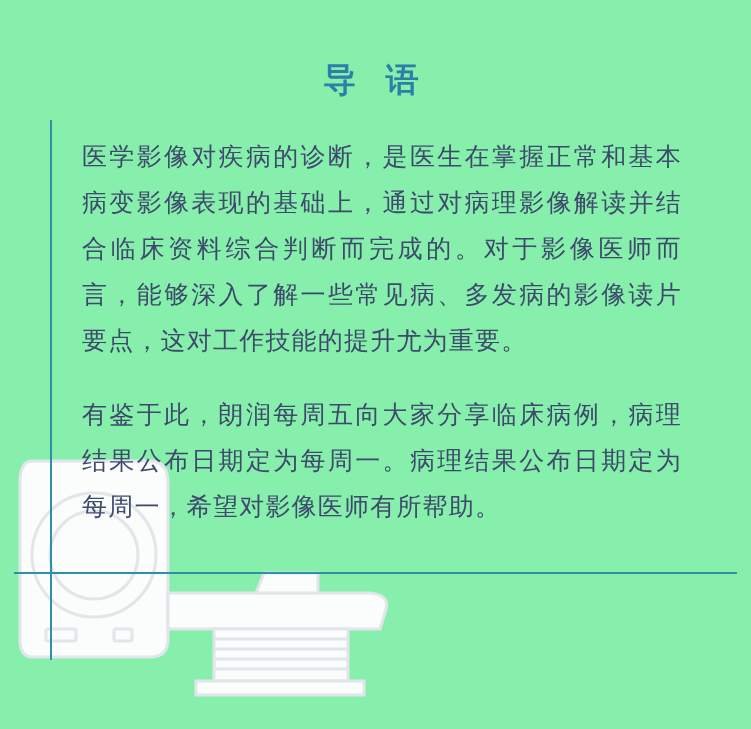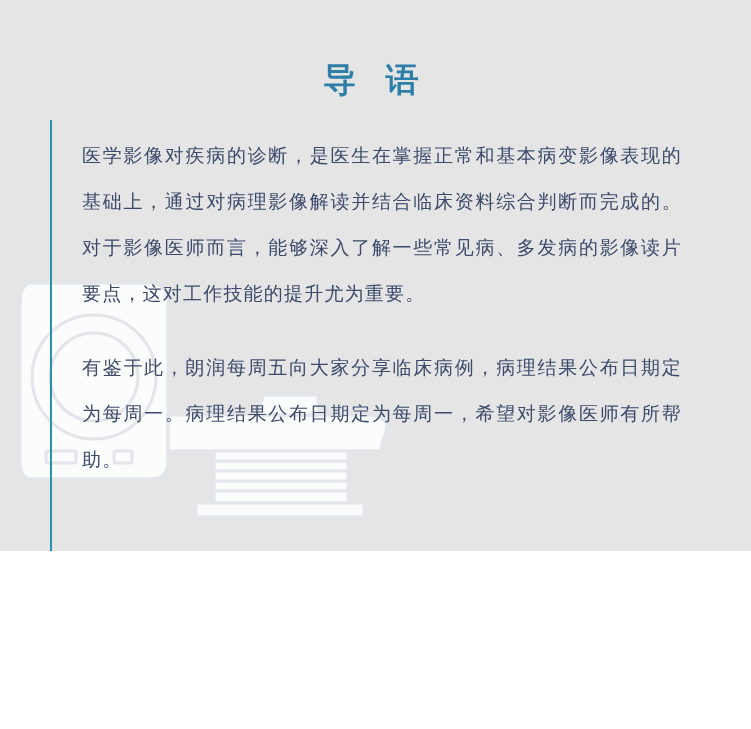--- a/index.html
+++ b/index.html
@@ -6,22 +6,22 @@
     margin: 0;
     padding: 0;
     background: #ffffff;
   }
   body {
     font-family: "Liberation Sans", sans-serif;
   }
   .page {
     position: relative;
     width: 751px;
-    height: 551px;
-    background: #e5e5e5;
+    height: 729px;
+    background: #86efac;
     overflow: hidden;
   }
 
   
   .scanner-art {
     position: absolute;
     left: 18px;
     bottom: 26px;
     width: 420px;
     height: 260px;
@@ -60,25 +60,25 @@
     font-family: "DejaVu Sans", sans-serif;
   }
 
   
   .body-copy {
     position: absolute;
     left: 82px;
     top: 133px;
     width: 600px;
     color: #3d4a6b;
-    font-size: 19px;
+    font-size: 25px;
     line-height: 46px;
     letter-spacing: 1.2px;
     text-align: justify;
-    font-family: Liberation Serif, serif;
+    font-family: Liberation Sans, sans-serif;
   }
   .body-copy p {
     margin: 0 0 28px 0;
   }
   .body-copy p:last-child {
     margin-bottom: 0;
   }
 </style>
 </head>
 <body>

